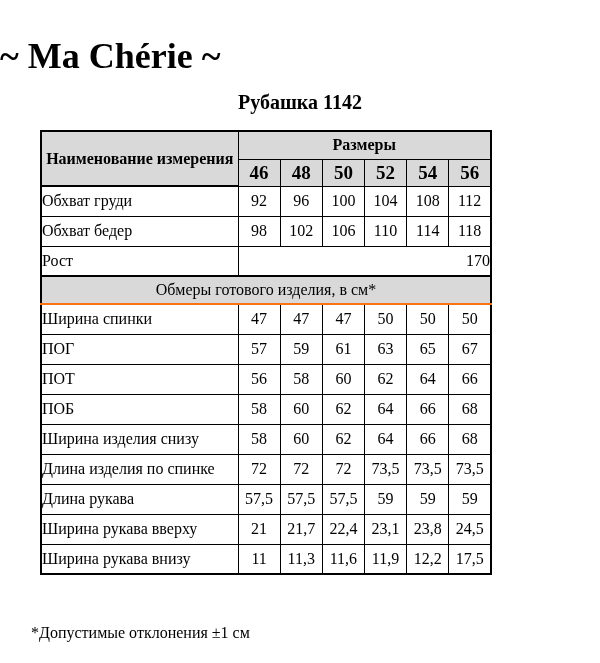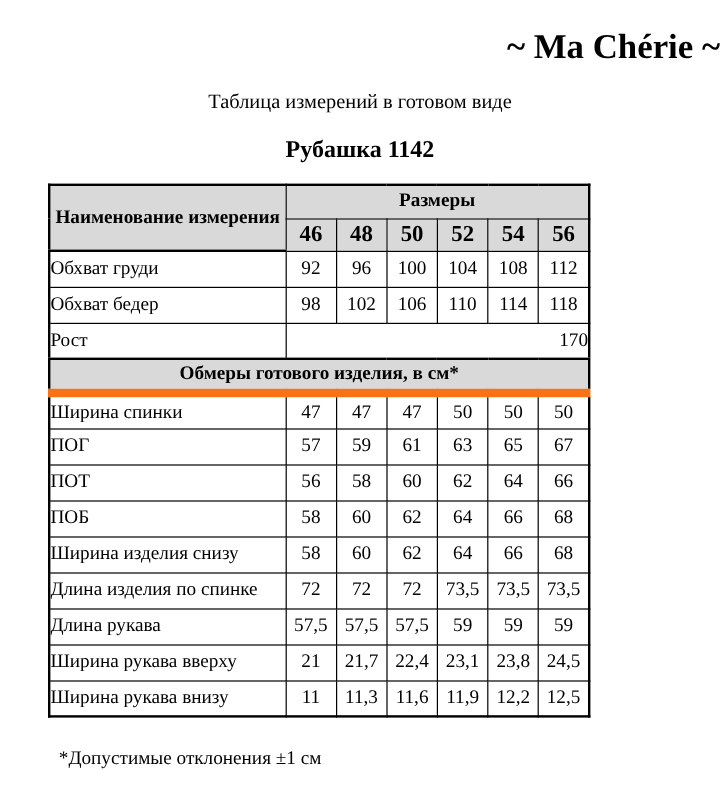--- a/index.html
+++ b/index.html
@@ -7,23 +7,23 @@
     margin: 0; padding: 0;
     width: 600px; height: 663px;
     background: #ffffff;
     color: #000000;
     font-family: "Liberation Serif", "DejaVu Serif", serif;
     overflow: hidden;
   }
   .doc { width: 600px; height: 663px; position: relative; }
 
   .brand {
-    margin: 0; padding-top: 24px;
-    text-align: right;
-    font-size: 29px; font-weight: bold;
+    margin: 0; padding-top: 41px;
+    text-align: left;
+    font-size: 36px; font-weight: bold;
     line-height: 31px;
   }
   .subtitle {
     margin: 0; margin-top: 19px;
     text-align: center;
     font-size: 17px; font-weight: normal;
     line-height: 21px;
   }
   .product {
     margin: 0; margin-top: 17px;
@@ -74,40 +74,39 @@
     font-size: 16px;
     text-align: center;
   }
   .merged-cell {
     font-size: 16px;
     text-align: right;
     padding-left: 14px;
   }
   .section-row td {
     font-size: 16px;
-    font-weight: bold;
+    font-weight: normal;
     text-align: center;
     height: 28px;
     border-top: 2px solid #000;
-    border-bottom: 7px solid #f97316;
+    border-bottom: 2px solid #f97316;
   }
   .footnote {
     margin: 0;
     position: absolute;
-    left: 49px; top: 624px;
+    left: 31px; top: 624px;
     font-size: 16px;
   }
 </style>
 </head>
 <body>
 
 <div class="doc">
 
   <h1 class="brand">~ Ma Chérie ~</h1>
-  <p class="subtitle">Таблица измерений в готовом виде</p>
   <h2 class="product">Рубашка 1142</h2>
 
   <table class="size-table">
     <colgroup>
       <col style="width:197px">
       <col>
         <col>
         <col>
         <col>
         <col>
@@ -225,20 +224,20 @@
           <td class="value-cell">23,8</td>
           <td class="value-cell">24,5</td>
         </tr>
         <tr>
           <td class="label-cell">Ширина рукава внизу</td>
           <td class="value-cell">11</td>
           <td class="value-cell">11,3</td>
           <td class="value-cell">11,6</td>
           <td class="value-cell">11,9</td>
           <td class="value-cell">12,2</td>
-          <td class="value-cell">12,5</td>
+          <td class="value-cell">17,5</td>
         </tr>
       </tbody>
   </table>
 
   <p class="footnote">*Допустимые отклонения ±1 см</p>
 
 </div>
 
 </body></html>

